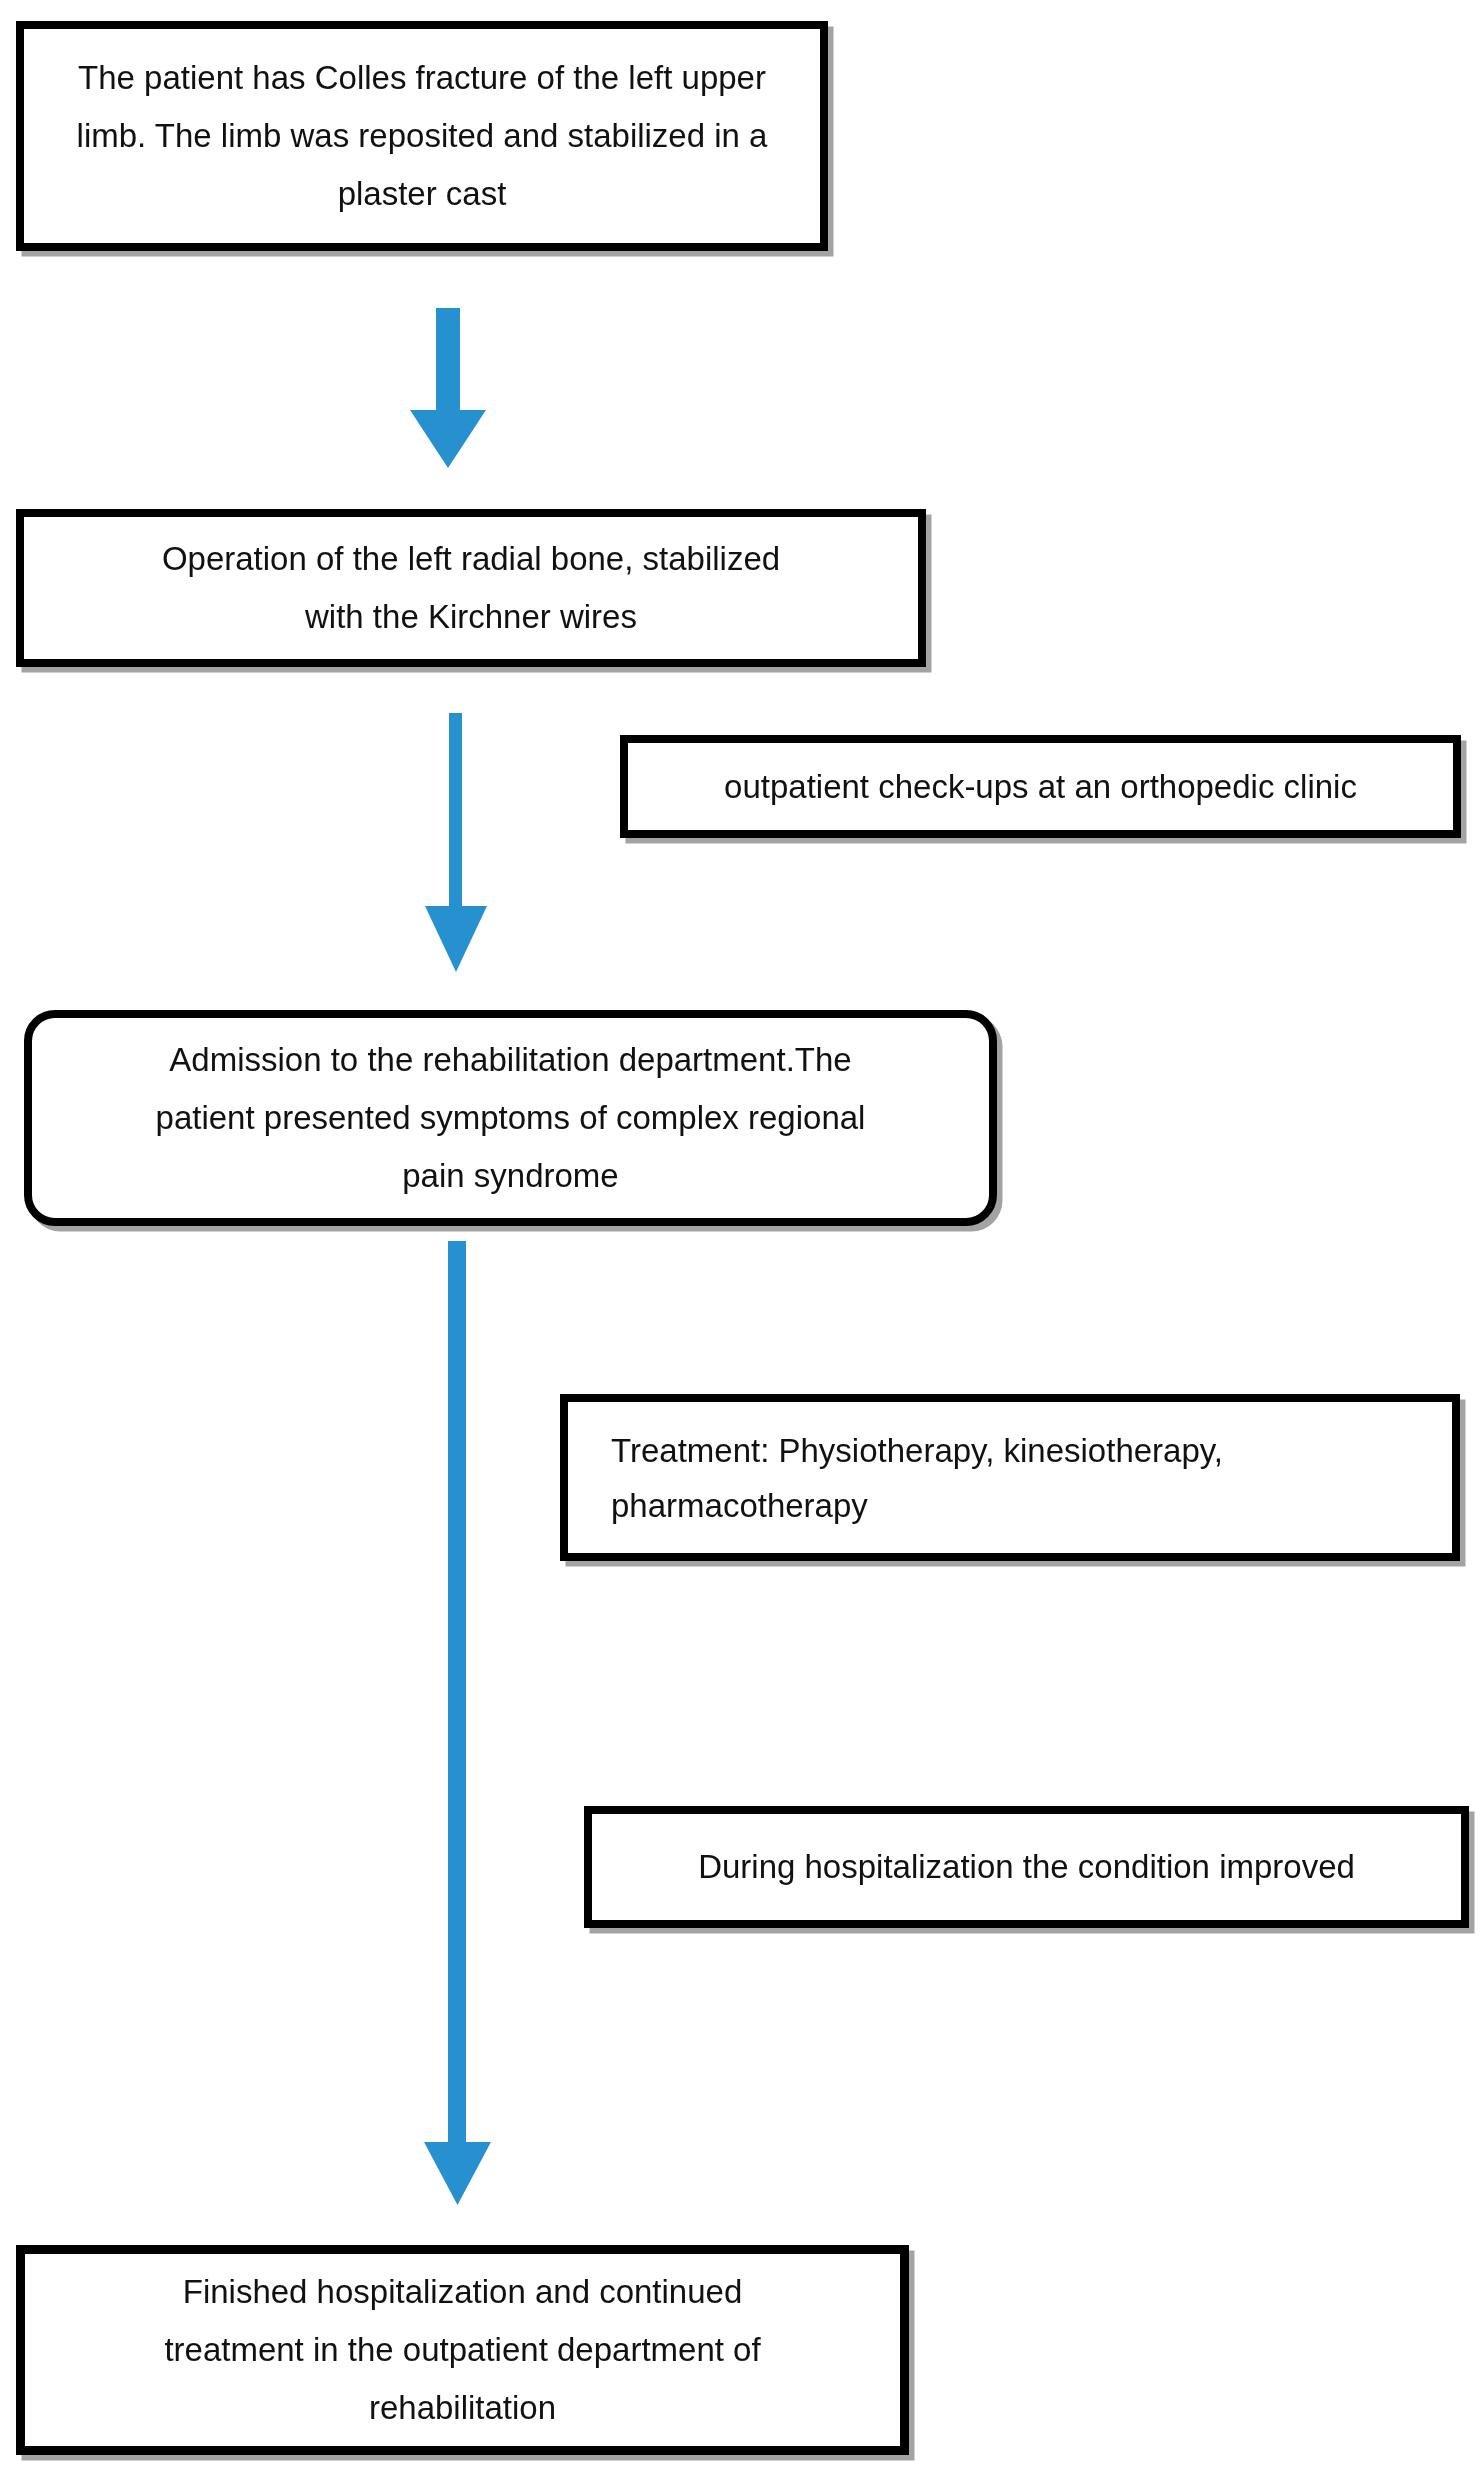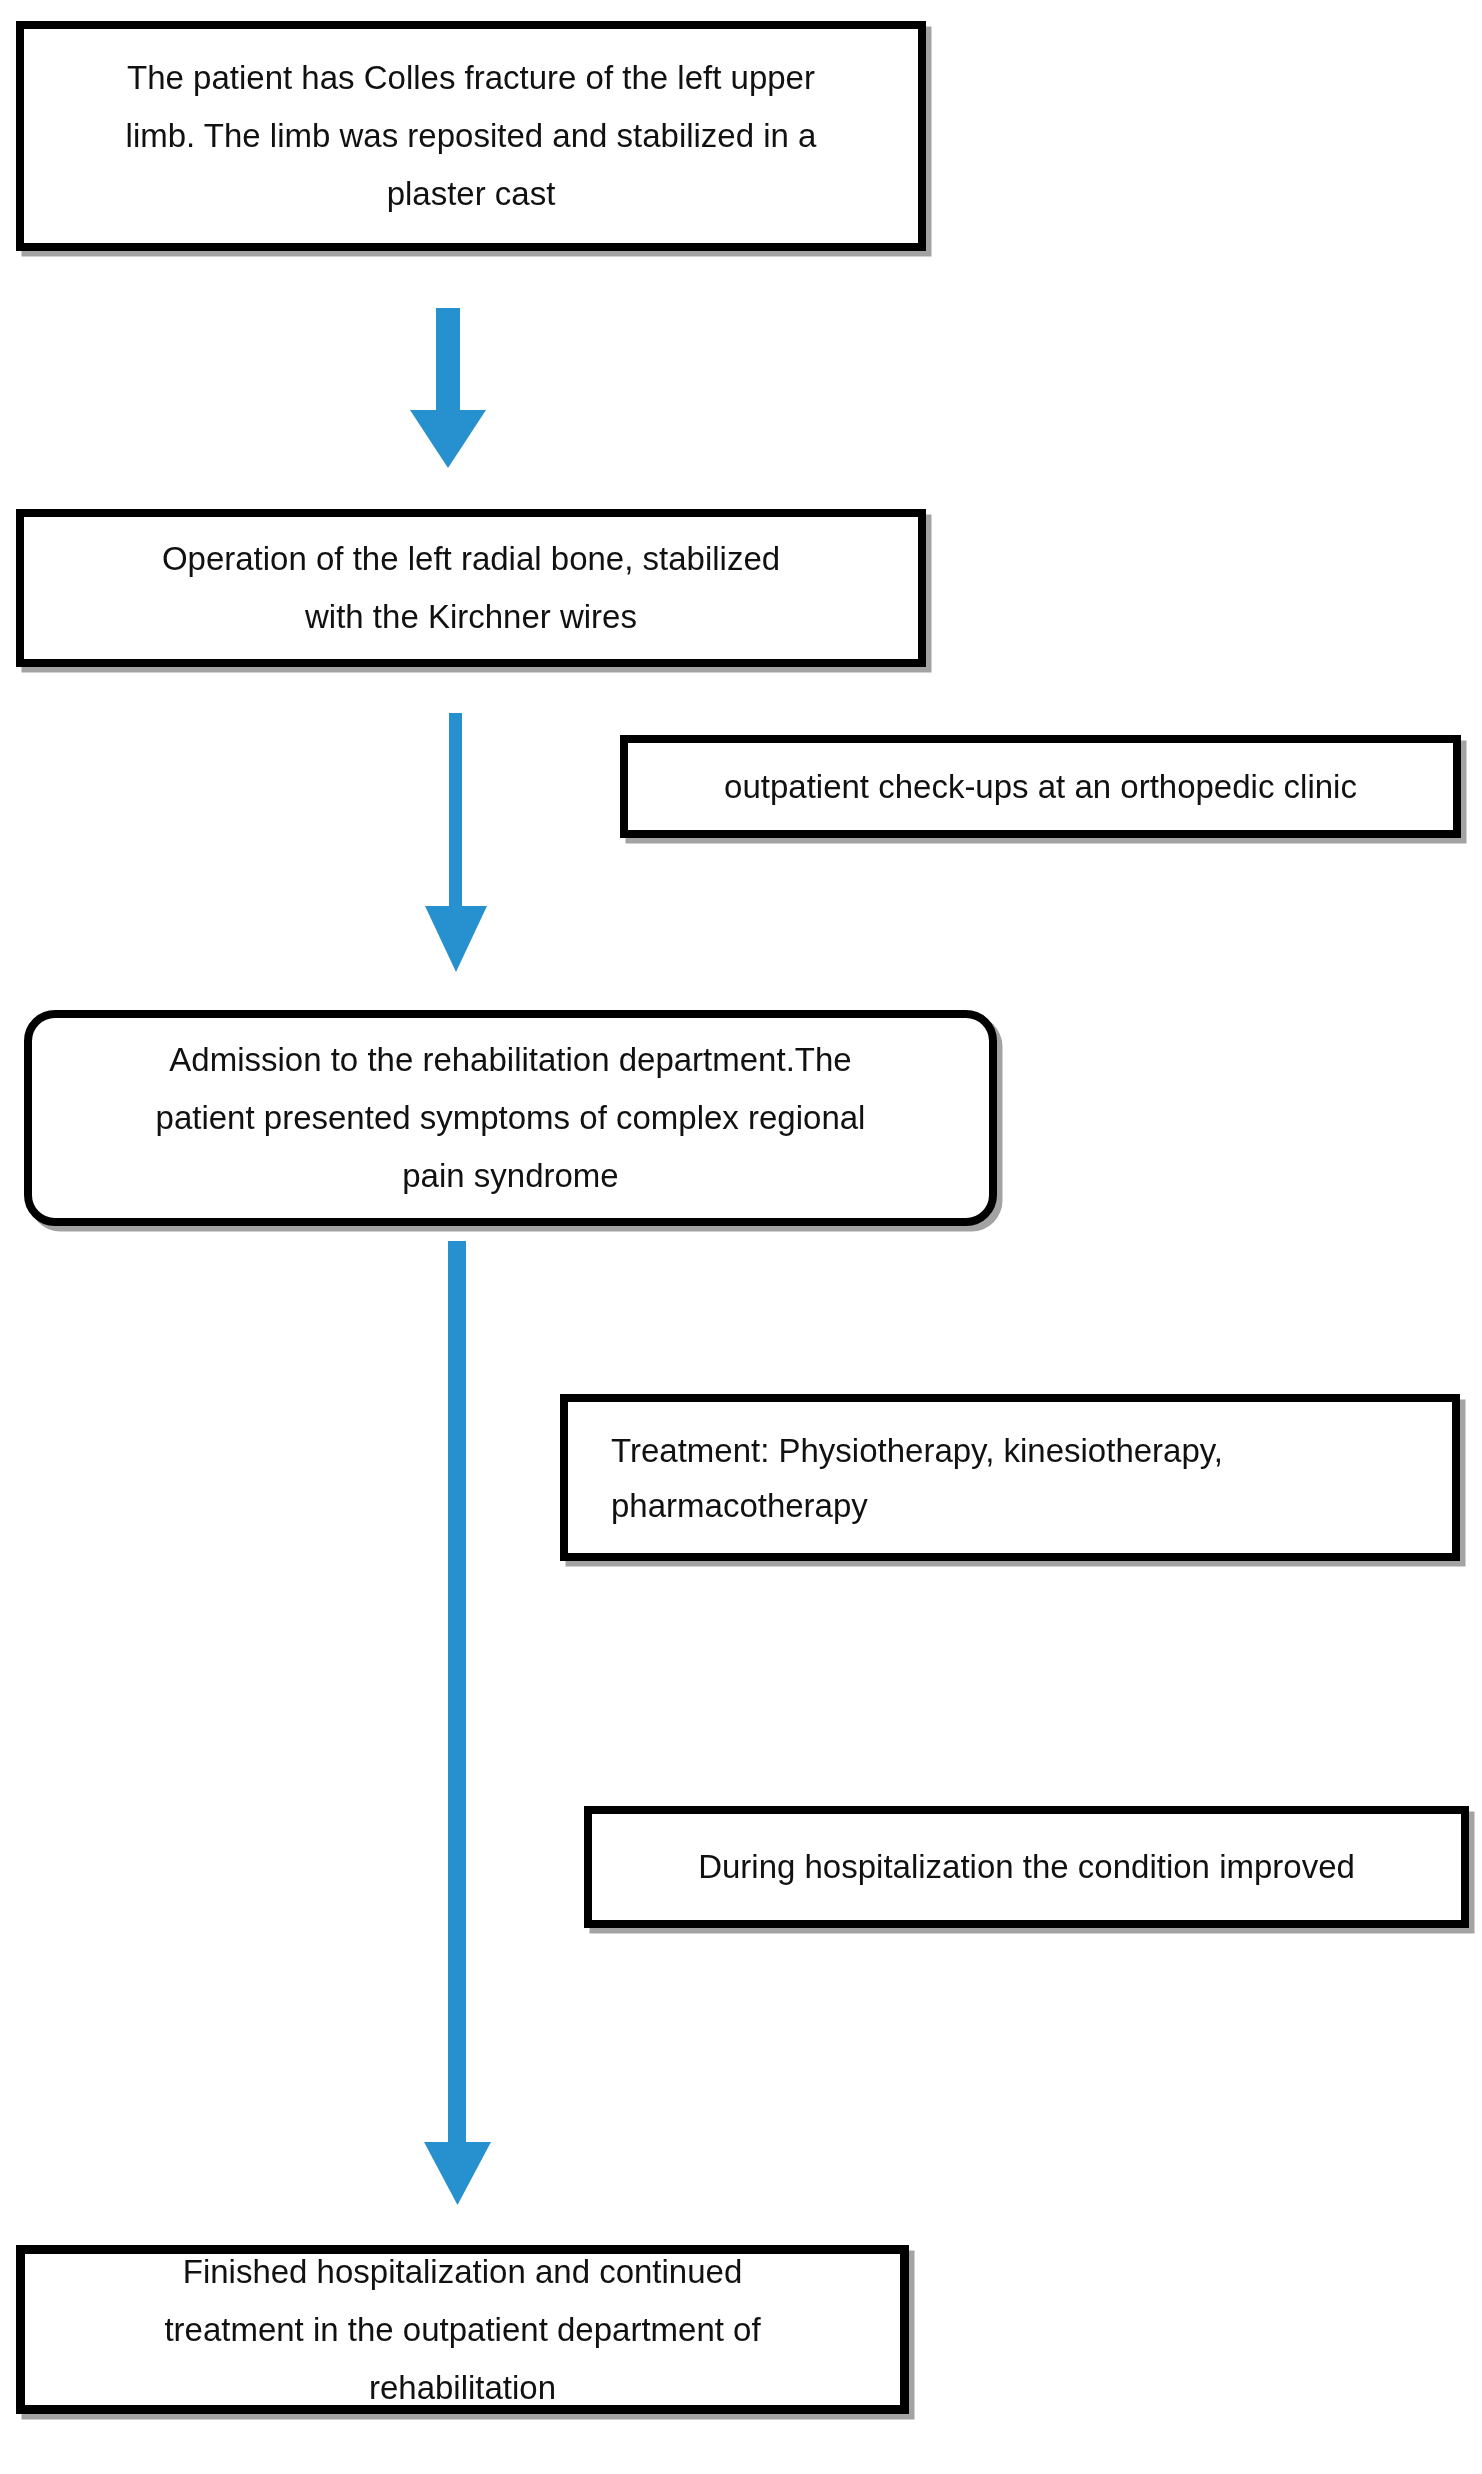--- a/index.html
+++ b/index.html
@@ -24,24 +24,24 @@
     font-size: 33px;
     line-height: 58px;
   }
   .box .label {
     white-space: pre-line;
     text-align: center;
     width: 100%;
     padding: 0 11px;
   }
   
-  .box-colles     { left: 16px;  top: 20.5px;   width: 910px; height: 230px; }
+  .box-colles     { left: 16px;  top: 20.5px;   width: 812px; height: 230px; }
   .box-operation  { left: 16px;  top: 509px;  width: 910px; height: 158px; }
   .box-admission  { left: 24px;  top: 1010px; width: 973px; height: 216px; border-radius: 31px; }
-  .box-finished   { left: 16px;  top: 2245px; width: 893px; height: 169px; border-width: 9.5px; }
+  .box-finished   { left: 16px;  top: 2245px; width: 893px; height: 210px; border-width: 9.5px; }
   
   .box-outpatient { left: 588px; top: 735px;  width: 841px; height: 103px; margin-left: 32px; }
   .box-treatment  { left: 560px; top: 1394px; width: 900px; height: 167px; }
   .box-treatment .label { text-align: left; padding-left: 43px; line-height: 55px; }
   .box-improved   { left: 584px; top: 1806px; width: 885px; height: 122px; }
 
   
   .arrow-part { position: absolute; background: #2791CF; }
   .arrow-head { clip-path: polygon(0 0, 100% 0, 50% 100%); }
 

